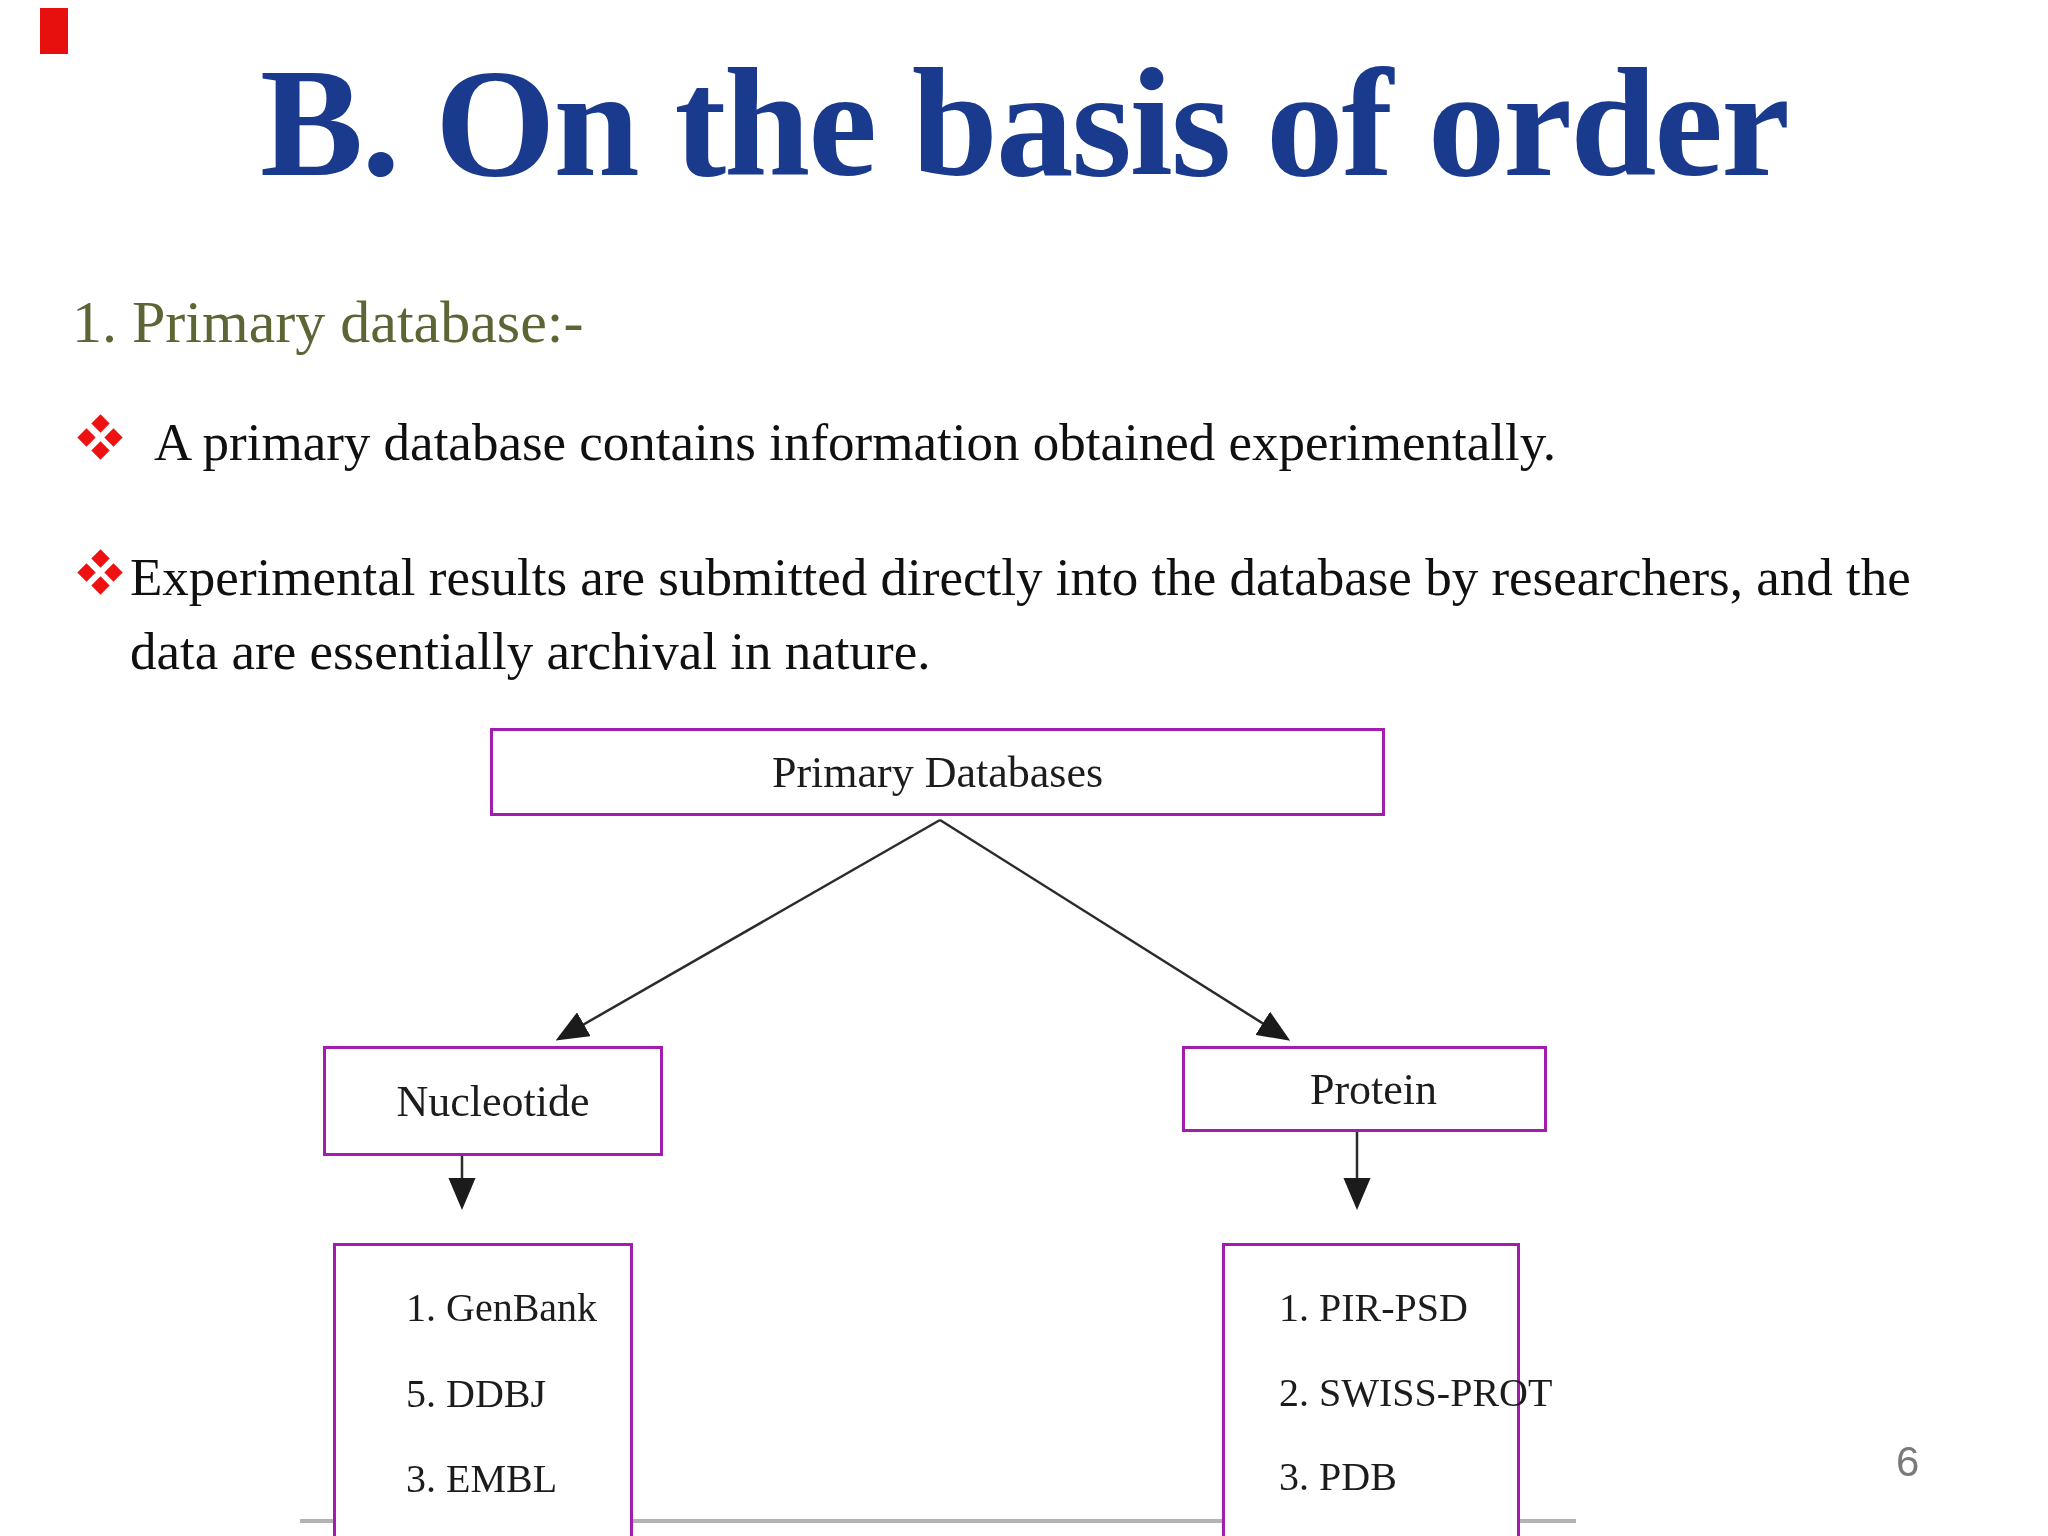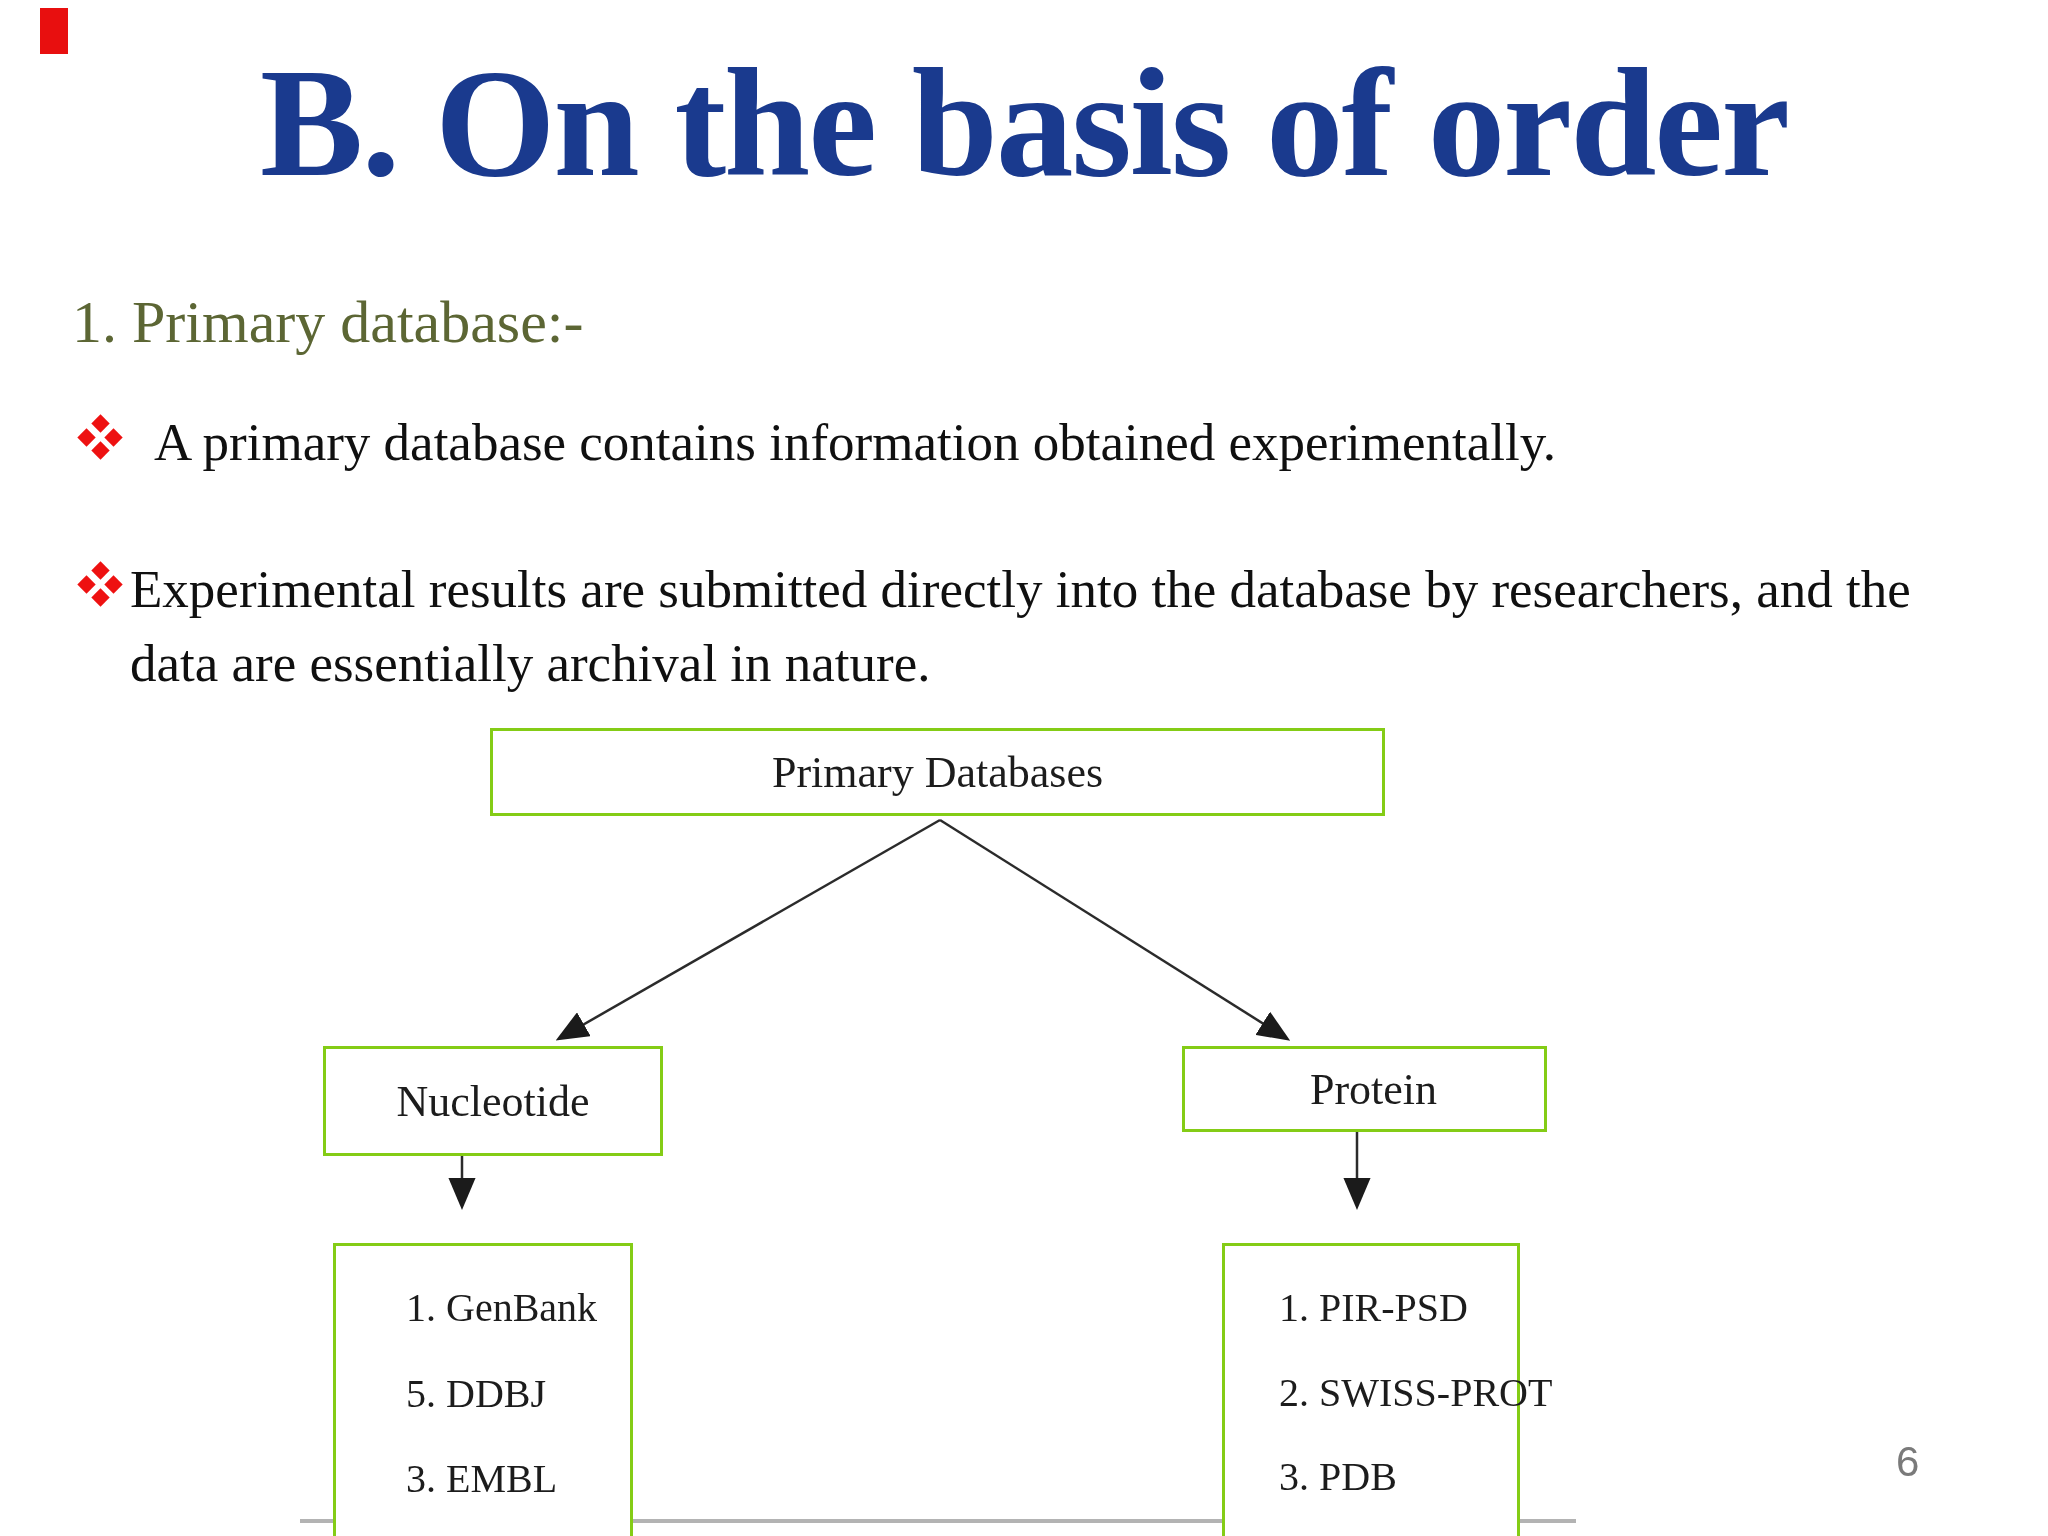--- a/index.html
+++ b/index.html
@@ -27,21 +27,21 @@
     font-size:60px;font-weight:400;
     color:#5c6634;
     white-space:nowrap;
   }
   .bullet{
     position:absolute;left:80px;width:1900px;
     display:flex;align-items:flex-start;gap:34px;
     font-size:53px;line-height:1.4;color:#101010;
   }
   .bullet.b1{top:405px;}
-  .bullet.b2{top:552px;gap:10px;}
+  .bullet.b2{top:540px;gap:10px;}
   .marker{
     position:relative;flex:0 0 auto;
     width:40px;height:40px;margin-top:12px;
   }
   .marker i{
     position:absolute;width:13px;height:13px;
     background:#ee1111;transform:rotate(45deg);
   }
   .marker i:nth-child(1){left:13.5px;top:0;}
   .marker i:nth-child(2){left:0;top:13.5px;}
@@ -51,21 +51,21 @@
 
   .connectors{
     position:absolute;left:0;top:0;width:2048px;height:1536px;
     pointer-events:none;
   }
   .connectors line{stroke:#2b2b2b;stroke-width:2.5;}
   .connectors line.baseline{stroke:#b3b3b3;stroke-width:4;}
 
   .dbox{
     position:absolute;box-sizing:border-box;
-    border:3px solid #84cc16;background:#ffffff;
+    border:3px solid #a21caf;background:#ffffff;
     color:#1c1c1c;
   }
   .dbox.label-box{
     display:flex;align-items:center;justify-content:center;
     font-size:44px;
   }
   .dbox.root{left:490px;top:728px;width:895px;height:88px;}
   .dbox.nucleotide{left:323px;top:1046px;width:340px;height:110px;}
   .dbox.protein{left:1182px;top:1046px;width:365px;height:86px;padding-left:18px;}
   .dbox.list{

